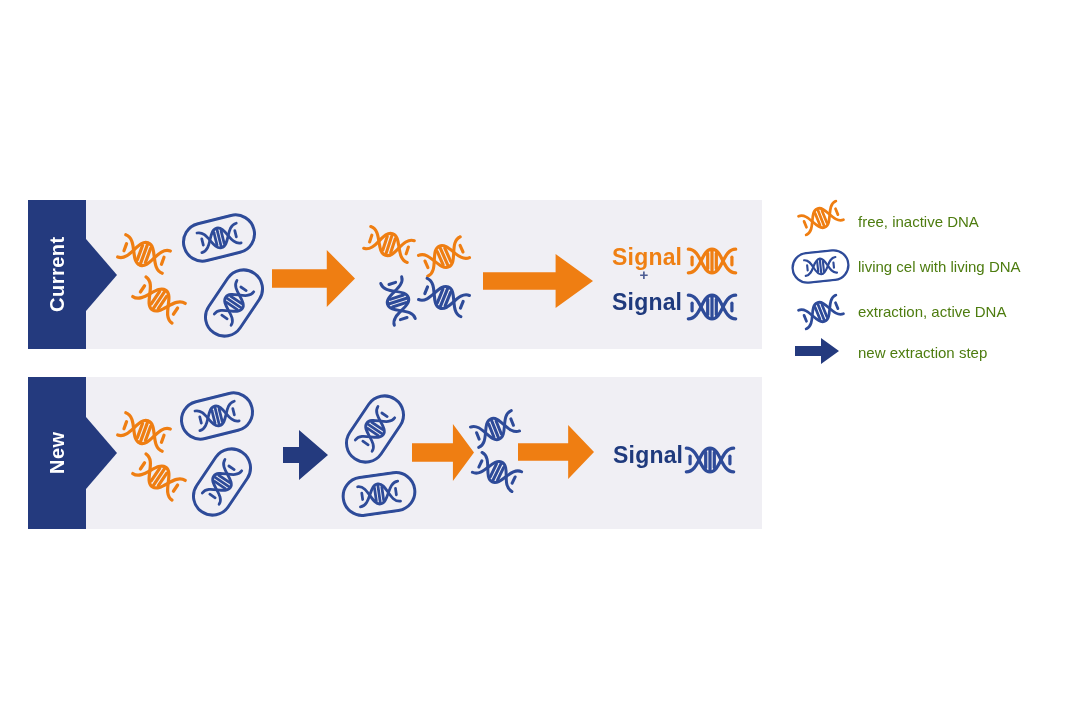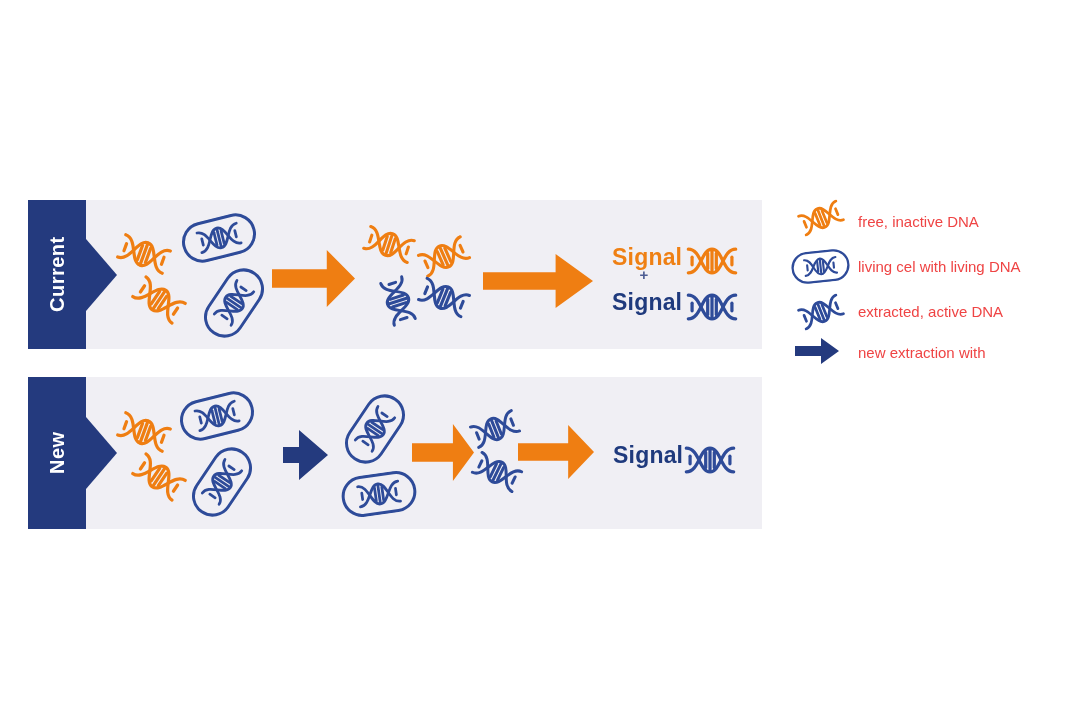--- a/index.html
+++ b/index.html
@@ -25,21 +25,21 @@
   }
   .icon{position:absolute;display:block;}
   .orange{color:#EF7E12;}
   .dnablue{color:#2E4B99;}
   .navy{color:#243A7E;}
   .signal{position:absolute;font-size:23px;font-weight:bold;letter-spacing:.2px;}
   .signal.orange-t{color:#EF8014;}
   .signal.navy-t{color:#1F3A7D;}
   .plus{position:absolute;left:612px;width:64px;text-align:center;
     font-size:15px;font-weight:bold;color:#4C5C93;}
-  .legend-label{position:absolute;left:858px;font-size:15px;color:#ef4444;line-height:18px;}
+  .legend-label{position:absolute;left:858px;font-size:15px;color:#4d7c0f;line-height:18px;}
 </style>
 </head>
 <body>
 
 <div class="canvas">
 
   <svg width="0" height="0" style="position:absolute">
     <defs>
       <g id="dna-art" fill="none" stroke="currentColor" stroke-width="3" stroke-linecap="round">
         <path d="M2 2 C14 2 14 24 24 24 C34 24 34 2 46 2"></path>
@@ -173,20 +173,20 @@
   <span class="legend-label" style="top:213px">free, inactive DNA</span>
 
   <svg class="icon dnablue" style="left:791px;top:250px;width:59px;height:33px;transform:rotate(-6deg)">
       <use href="#sym-cell"></use>
     </svg>
   <span class="legend-label" style="top:258px">living cel with living DNA</span>
 
   <svg class="icon dnablue" style="left:799px;top:300px;width:44px;height:24px;transform:rotate(-22deg)">
       <use href="#sym-dna"></use>
     </svg>
-  <span class="legend-label" style="top:303px">extracted, active DNA</span>
+  <span class="legend-label" style="top:303px">extraction, active DNA</span>
 
   <svg class="icon navy" style="left:795px;top:338px;width:44px;height:26px">
       <use href="#sym-arrow-legend"></use>
     </svg>
-  <span class="legend-label" style="top:344px">new extraction with</span>
+  <span class="legend-label" style="top:344px">new extraction step</span>
 
 </div>
 
 </body></html>

